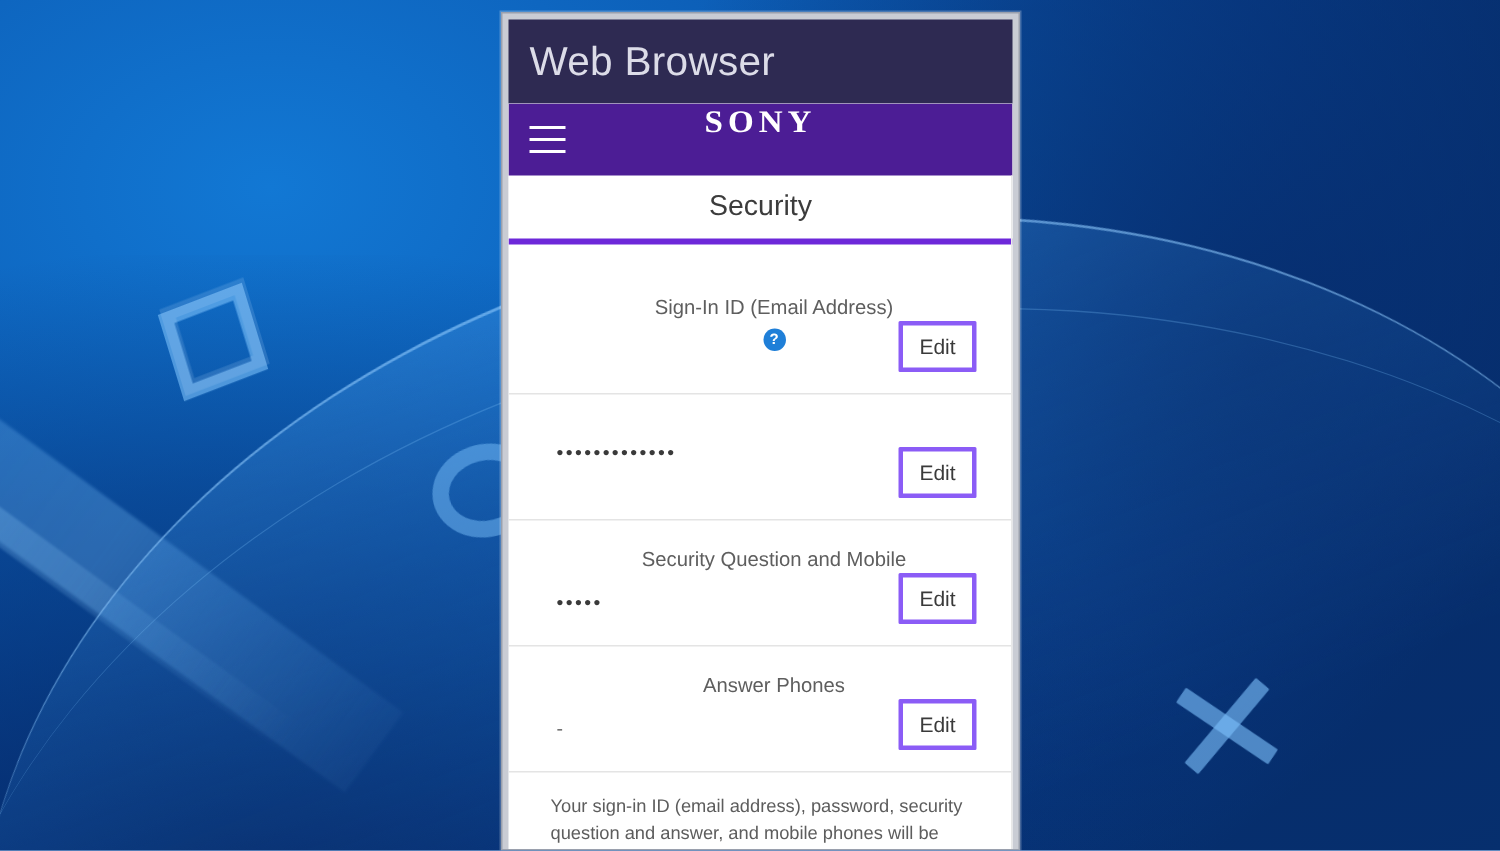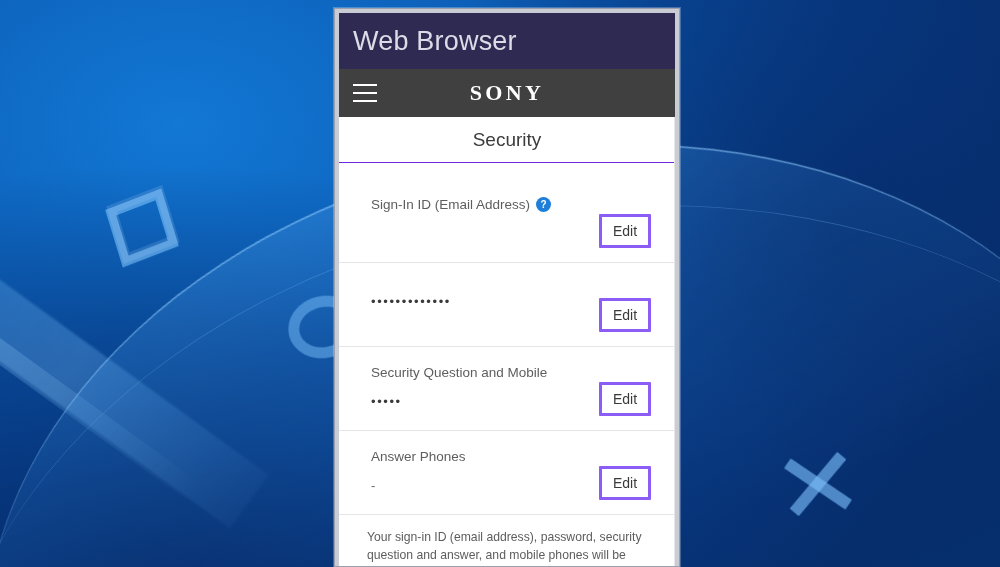--- a/index.html
+++ b/index.html
@@ -185,23 +185,23 @@
   #page-viewport {
     flex: 1 1 auto;
     background: #ffffff;
     overflow: hidden;
     position: relative;
   }
 
   
   #site-header {
     height: 48px;
-    background: #404040;
-    display: flex;
-    align-items: center;
+    background: #4c1d95;
+    display: flex;
+    align-items: flex-start;
     position: relative;
   }
   #hamburger-btn {
     position: absolute;
     left: 14px;
     top: 50%;
     transform: translateY(-50%);
     width: 24px;
     height: 18px;
     display: flex;
@@ -225,21 +225,21 @@
     letter-spacing: 3.2px;
     transform: scaleX(1.05);
   }
 
   
   #page-title-bar {
     height: 46px;
     display: flex;
     align-items: center;
     justify-content: center;
-    border-bottom: 1px solid #6d28d9;
+    border-bottom: 4px solid #6d28d9;
     background: #fff;
   }
   #page-title {
     font-size: 19px;
     color: #3c3c3c;
     font-weight: 400;
   }
 
   
   #settings-list {
@@ -251,22 +251,23 @@
     border-bottom: 1px solid #e4e4e4;
     min-height: 84px;
   }
   .setting-row:first-child { padding-top: 34px; min-height: 100px; }
 
   .setting-label {
     font-size: 13.5px;
     color: #5e5e5e;
     line-height: 1.2;
     display: flex;
-    align-items: flex-start;
+    align-items: center;
     gap: 6px;
+    flex-direction: column;
   }
   .help-icon {
     display: inline-flex;
     align-items: center;
     justify-content: center;
     width: 15px;
     height: 15px;
     border-radius: 50%;
     background: #1f7fd8;
     color: #ffffff;

